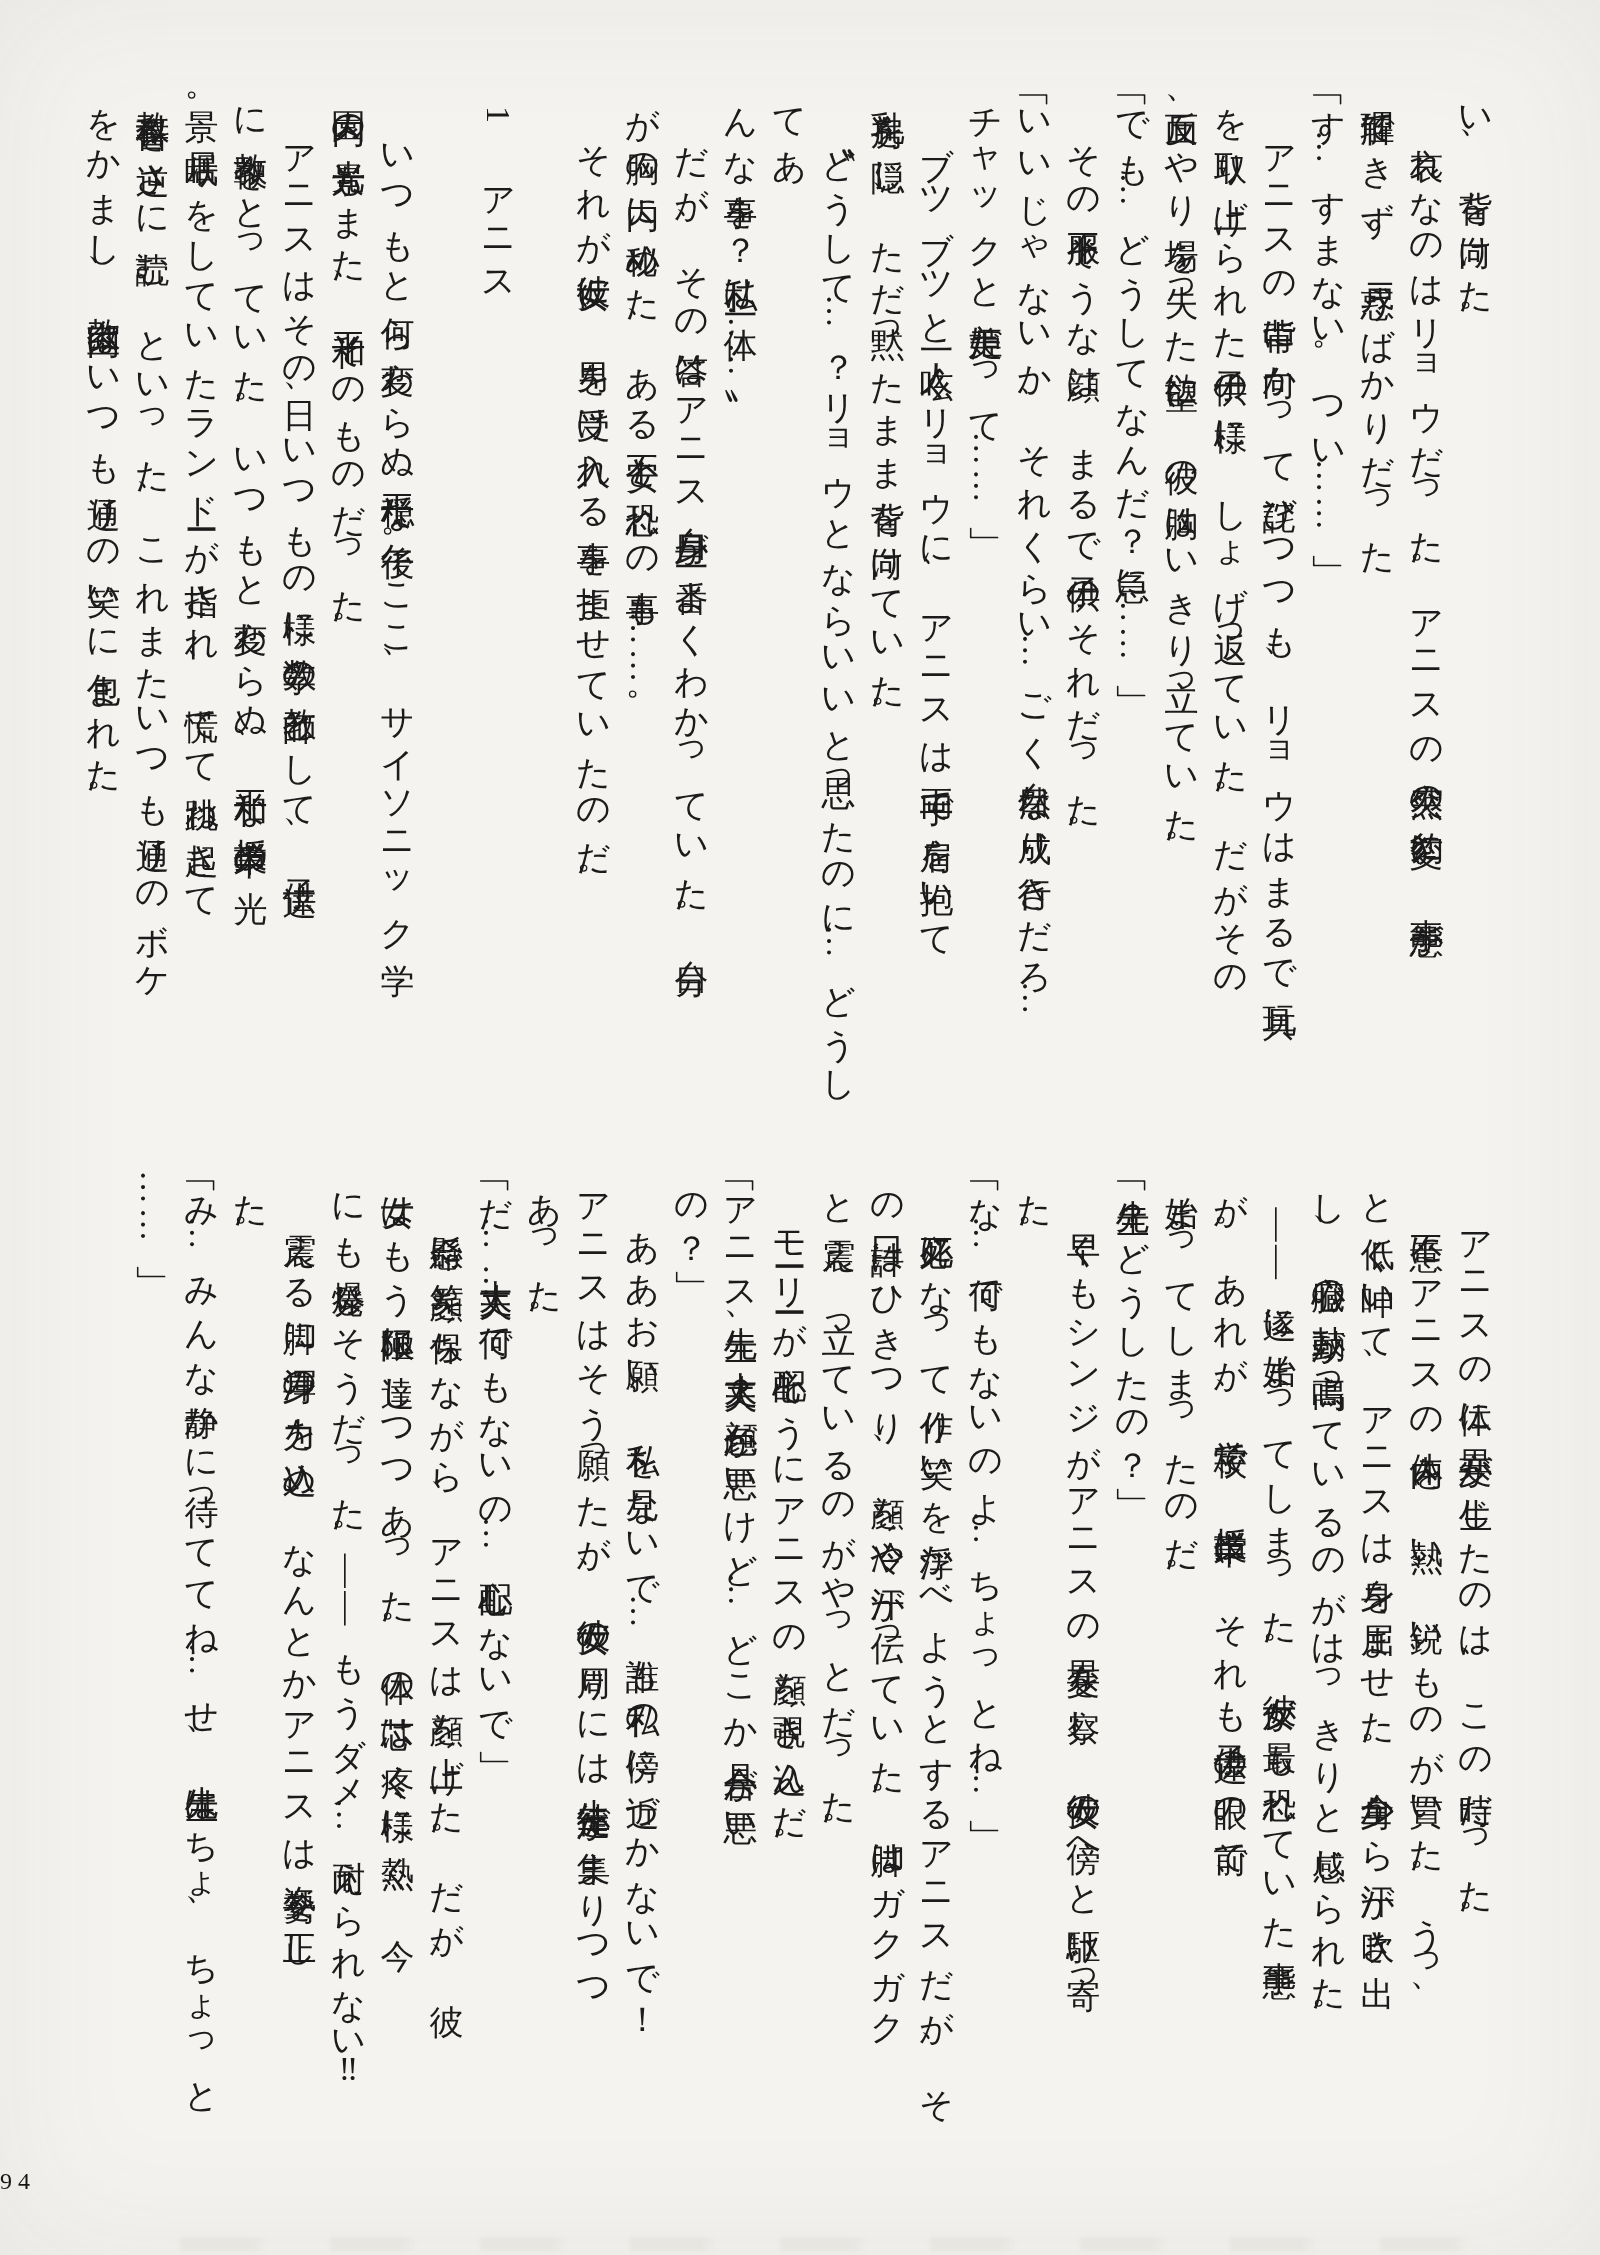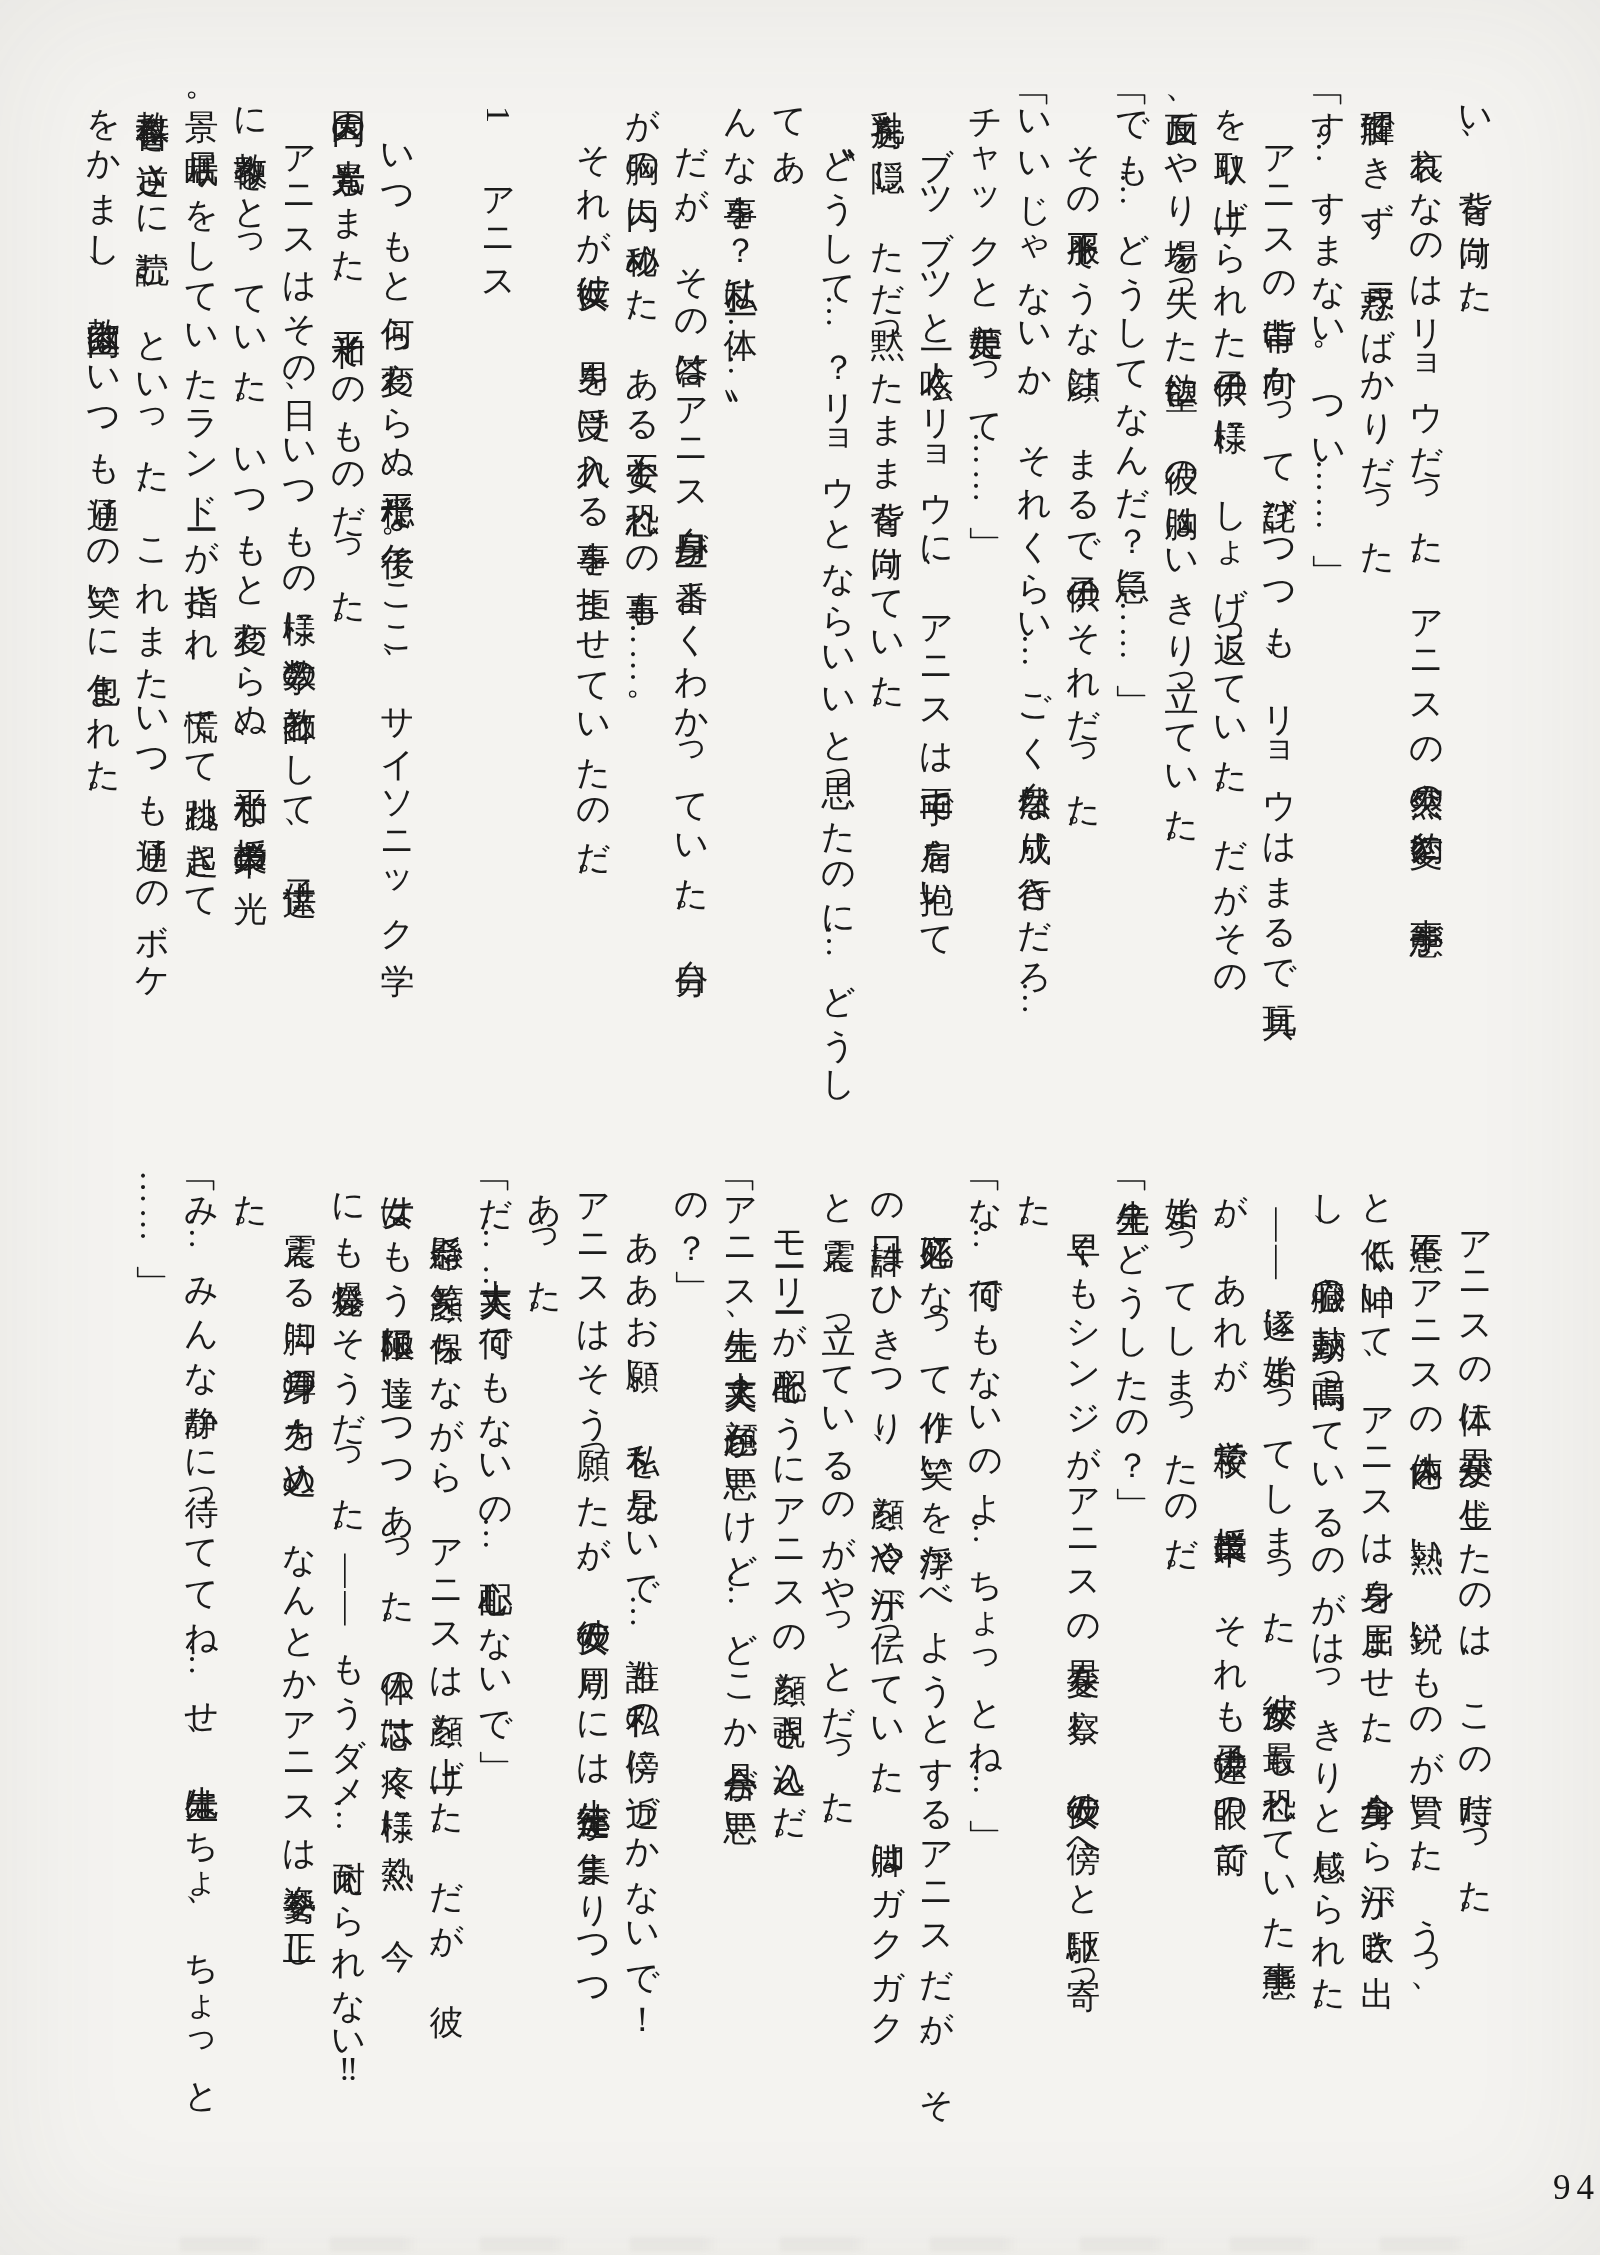--- a/index.html
+++ b/index.html
@@ -45,22 +45,22 @@
     font-size: 34px;
     font-weight: normal;
     letter-spacing: 3.5px;
     line-height: 49px;
   }
   .page-number {
     position: absolute;
     top: 2168px;
     left: 0;
     width: 100%;
-    text-align: right;
-    font-size: 35px;
+    text-align: left;
+    font-size: 24px;
     letter-spacing: 6px;
     color: #161616;
   }
   
   .scan-artifact {
     position: absolute;
     left: 180px;
     right: 120px;
     bottom: 4px;
     height: 14px;

